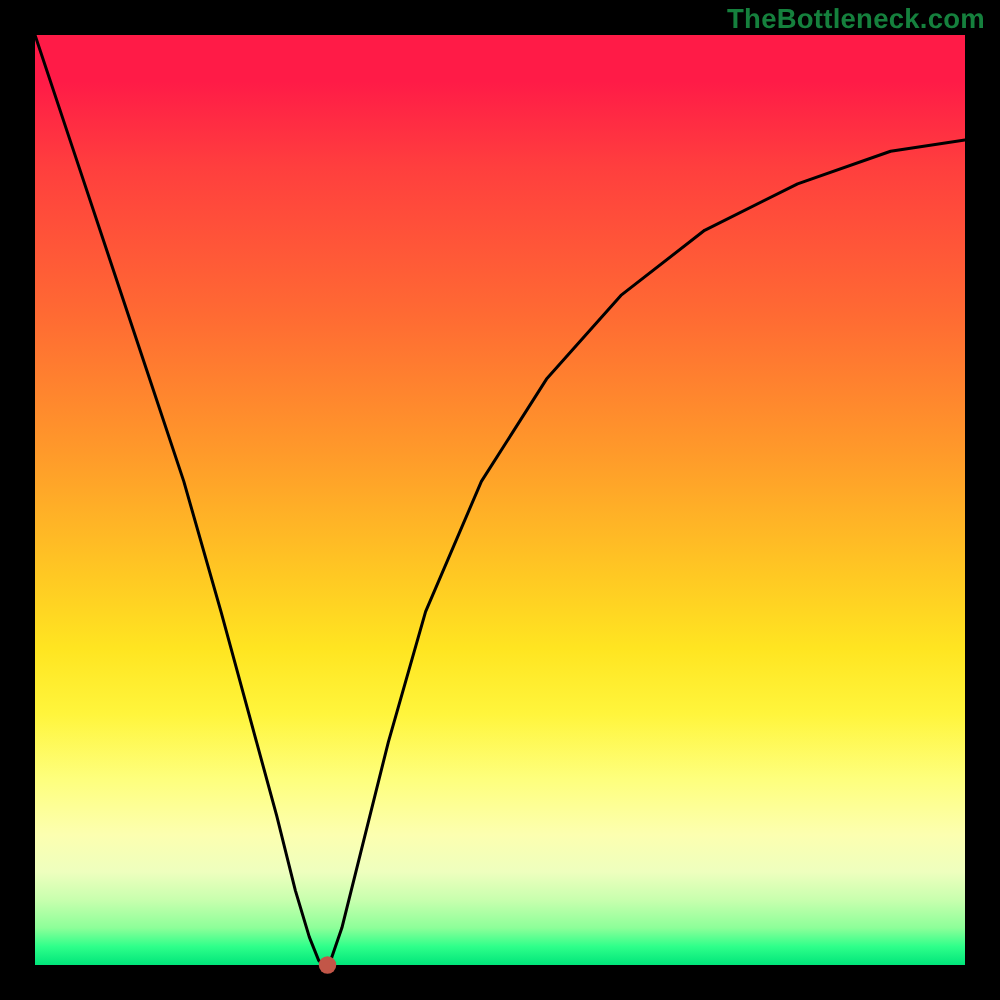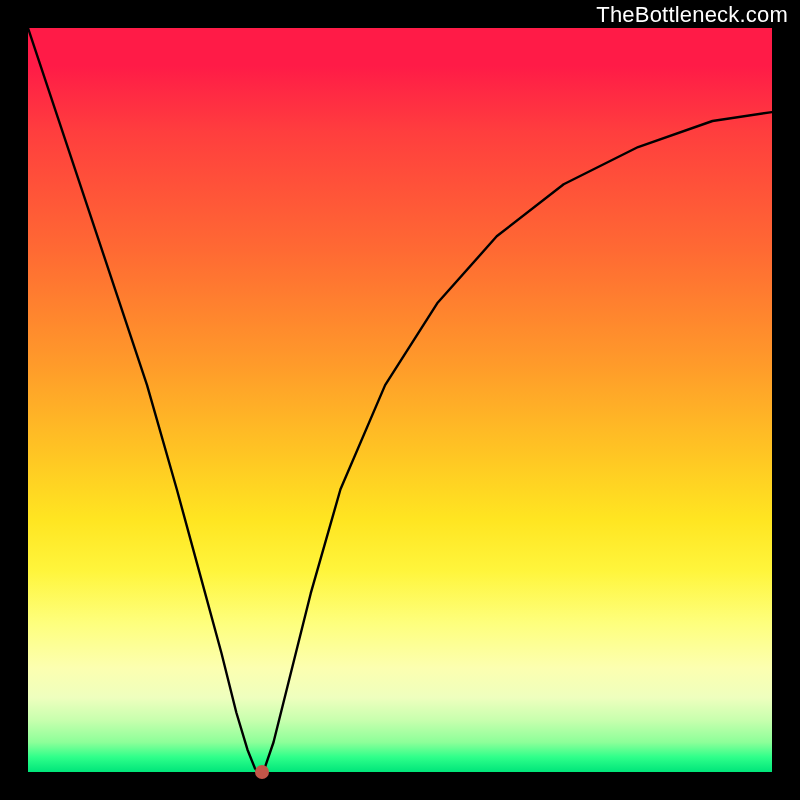--- a/index.html
+++ b/index.html
@@ -14,23 +14,23 @@
   .outer {
     position: relative;
     width: 800px;
     height: 800px;
     background: #000;
   }
   .watermark {
     position: absolute;
     top: 2px;
     right: 12px;
-    color: #ffffff;
+    color: #15803d;
     font-size: 22px;
-    font-weight: 400;
+    font-weight: 700;
     letter-spacing: 0.2px;
     z-index: 4;
   }
   .plot-area {
     position: absolute;
     left: 28px;
     top: 28px;
     width: 744px;
     height: 744px;
   }

